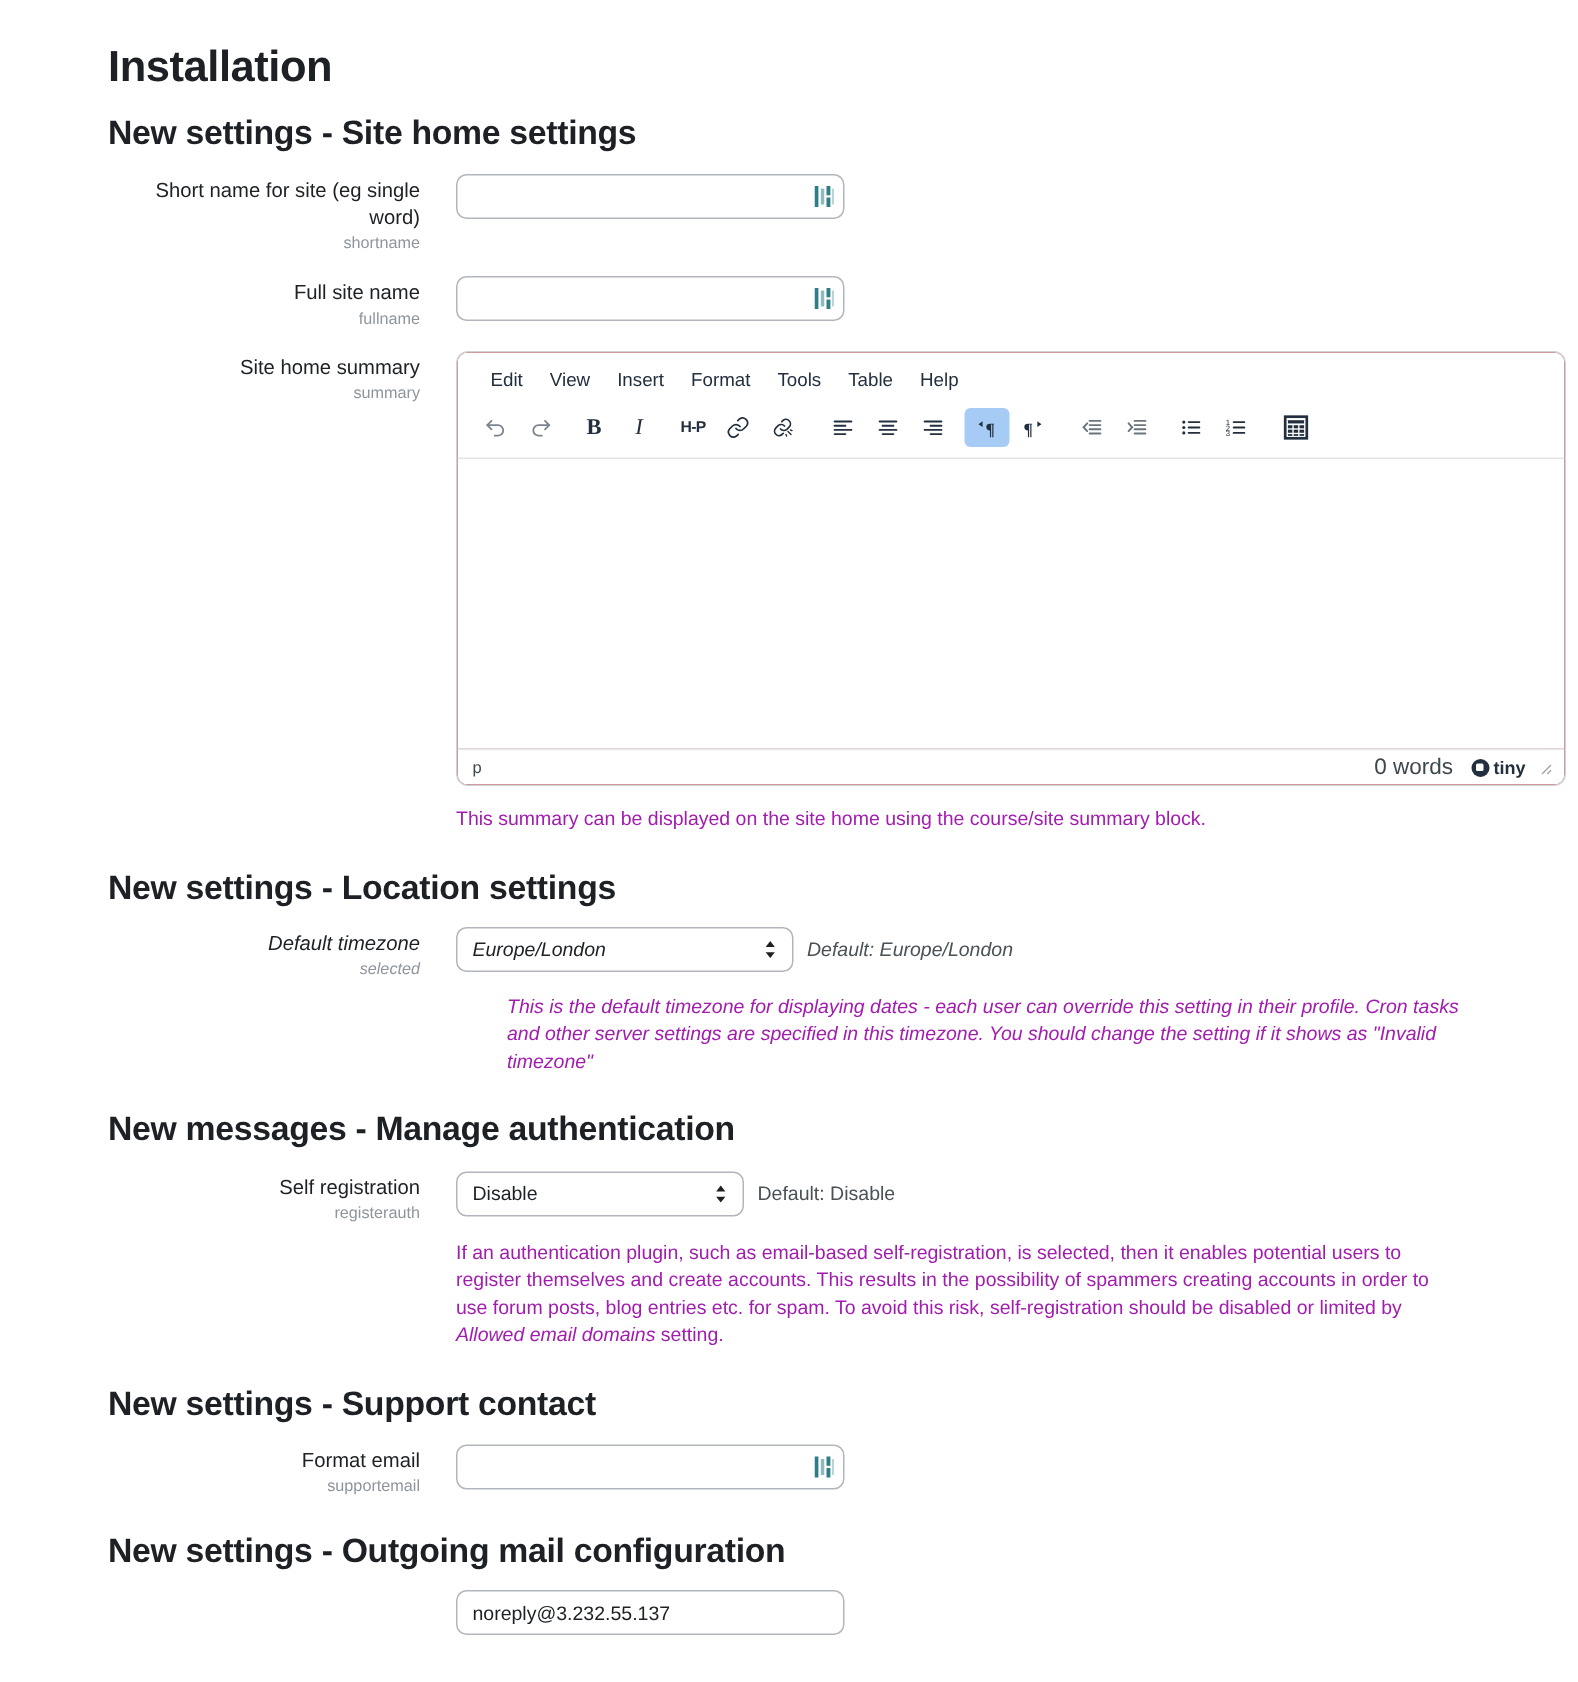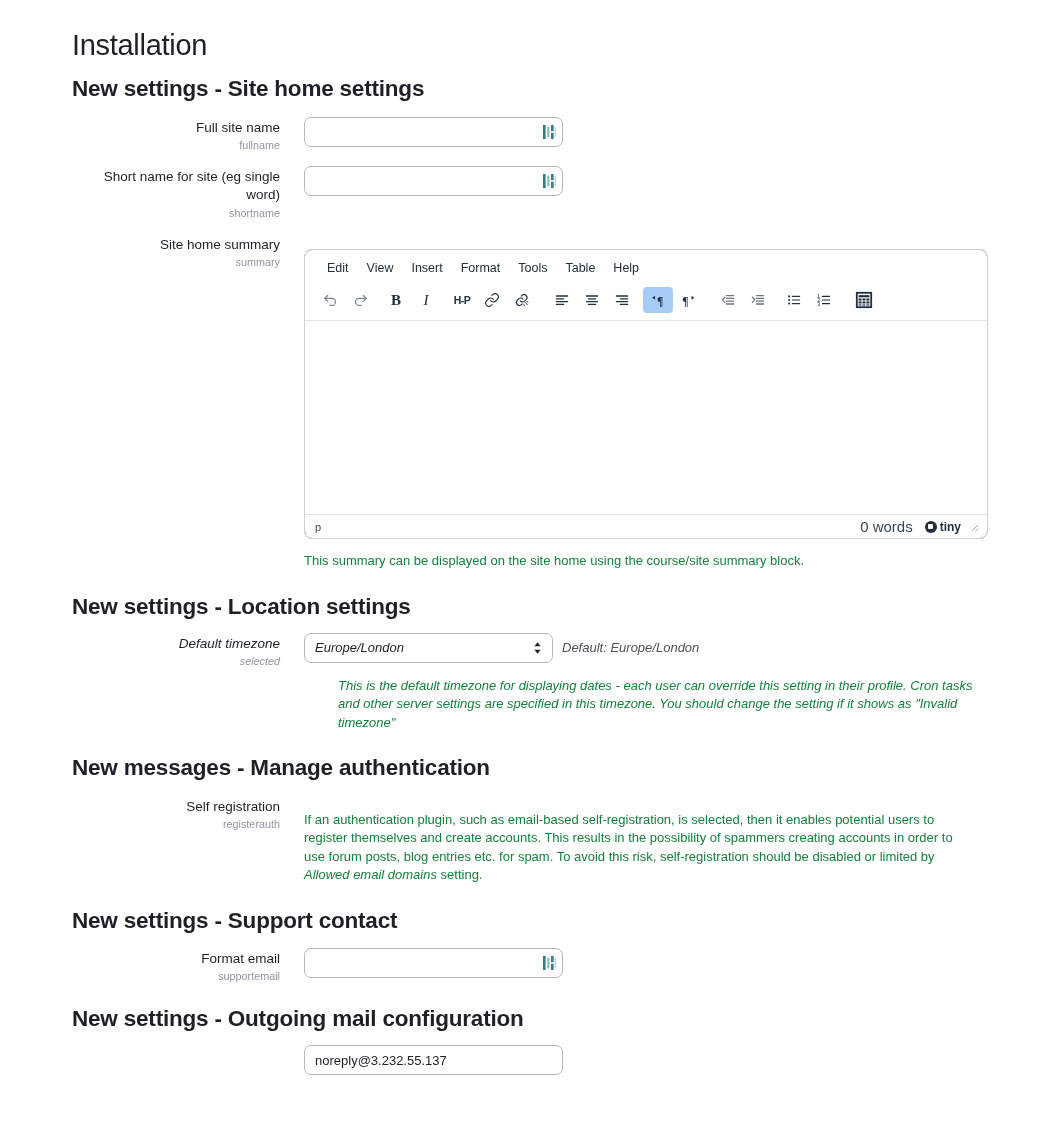--- a/index.html
+++ b/index.html
@@ -8,21 +8,21 @@
     background: #ffffff;
     font-family: "Liberation Sans", sans-serif;
     color: #1d2125;
   }
   body { width: 1052px; height: 1121px; overflow: hidden; }
 
   .page { padding: 14px 72px 0 72px; }
 
   .page-title {
     font-size: 29px;
-    font-weight: normal;
+    font-weight: bold;
     letter-spacing: -0.3px;
     color: #1d2125;
     margin: 14px 0 0 0;
     line-height: 1.2;
   }
 
   .section-heading {
     font-size: 22.5px;
     font-weight: bold;
     letter-spacing: -0.2px;
@@ -94,57 +94,56 @@
 
   .default-note {
     font-size: 13px;
     color: #4a5157;
     white-space: nowrap;
   }
 
   .helptext {
     font-size: 13px;
     line-height: 18.5px;
-    color: #15803d;
+    color: #a21caf;
     max-width: 657px;
   }
   .helptext i { font-style: italic; }
 
   
   .select-wrap { position: relative; display: inline-block; }
   .select-box {
     height: 30px;
     border: 1px solid #b1b6be;
     border-radius: 7px;
     background: #fff;
     font-size: 13px;
     color: #1d2125;
     padding: 0 30px 0 10px;
     display: flex;
     align-items: center;
     font-family: "Liberation Sans", sans-serif;
   }
-  .sel-tz { width: 249px; }
+  .sel-tz { width: 225px; }
   .sel-reg { width: 192px; }
   .select-arrow {
     position: absolute;
     right: 11px; top: 50%;
     transform: translateY(-50%);
     width: 9px; height: 14px;
     pointer-events: none;
   }
 
   
   .editor {
-    width: 684px;
+    width: 740px;
     border: 1px solid #cdd3d9;
     border-radius: 8px;
     background: #b91c1c;
     overflow: hidden;
-    margin-top: 15px;
   }
   .editor-menubar {
     display: flex;
     align-items: center;
     gap: 2px;
     padding: 7px 14px 3px 14px;
     background: #fff;
   }
   .menu-item {
     font-size: 12.5px;
@@ -208,45 +207,45 @@
 </style>
 </head>
 <body>
 
 <div class="page">
 
   <h1 class="page-title">Installation</h1>
 
   <h2 class="section-heading" style="margin-top:12px;">New settings - Site home settings</h2>
 
-  <div class="form-row" style="margin-top:14px;">
-    <div class="label-col">
-      <span class="label-main">Full site name</span>
-      <span class="label-sub">fullname</span>
+  <div class="form-row" style="margin-top:13px;">
+    <div class="label-col">
+      <span class="label-main">Short name for site (eg single word)</span>
+      <span class="label-sub">shortname</span>
     </div>
     <div class="field-col">
       <div class="field-line">
         <span class="input-wrap">
           <input class="text-input w-wide" type="text" value="" style="">
           <svg class="autofill-icon" viewBox="0 0 13 15">
             <rect x="0" y="0.5" width="2.6" height="14" fill="#2f7d85"></rect>
             <rect x="4.2" y="2.2" width="2.3" height="10.6" fill="#8fb9bd"></rect>
             <rect x="8.0" y="0.5" width="2.6" height="6.2" fill="#2f7d85"></rect>
             <rect x="8.0" y="8.2" width="2.6" height="6.3" fill="#2f7d85"></rect>
             <rect x="11.6" y="2.2" width="1.4" height="10.6" fill="#b9d3d6"></rect>
           </svg>
         </span>
       </div>
     </div>
   </div>
 
-  <div class="form-row" style="margin-top:13px;">
-    <div class="label-col">
-      <span class="label-main">Short name for site (eg single word)</span>
-      <span class="label-sub">shortname</span>
+  <div class="form-row" style="margin-top:14px;">
+    <div class="label-col">
+      <span class="label-main">Full site name</span>
+      <span class="label-sub">fullname</span>
     </div>
     <div class="field-col">
       <div class="field-line">
         <span class="input-wrap">
           <input class="text-input w-wide" type="text" value="" style="">
           <svg class="autofill-icon" viewBox="0 0 13 15">
             <rect x="0" y="0.5" width="2.6" height="14" fill="#2f7d85"></rect>
             <rect x="4.2" y="2.2" width="2.3" height="10.6" fill="#8fb9bd"></rect>
             <rect x="8.0" y="0.5" width="2.6" height="6.2" fill="#2f7d85"></rect>
             <rect x="8.0" y="8.2" width="2.6" height="6.3" fill="#2f7d85"></rect>
@@ -479,20 +478,30 @@
   </div>
 
   <h2 class="section-heading" style="margin-top:22px;">New messages - Manage authentication</h2>
 
   <div class="form-row" style="margin-top:13px;">
     <div class="label-col">
       <span class="label-main">Self registration</span>
       <span class="label-sub">registerauth</span>
     </div>
     <div class="field-col">
+      <div class="field-line">
+        <span class="select-wrap">
+          <div class="select-box sel-reg">Disable</div>
+          <svg class="select-arrow" viewBox="0 0 10 16">
+            <path d="M5 1.5 L8.5 6 L1.5 6 Z" fill="#1d2125"></path>
+            <path d="M5 14.5 L8.5 10 L1.5 10 Z" fill="#1d2125"></path>
+          </svg>
+        </span>
+        <span class="default-note">Default: Disable</span>
+      </div>
       <div class="helptext" style="margin-top:15px;"><span>If an authentication plugin, such as email-based self-registration, is selected, then it enables potential users to register themselves and create accounts. This results in the possibility of spammers creating accounts in order to use forum posts, blog entries etc. for spam. To avoid this risk, self-registration should be disabled or limited by </span><i>Allowed email domains</i><span> setting.</span></div>
     </div>
   </div>
 
   <h2 class="section-heading" style="margin-top:22px;">New settings - Support contact</h2>
 
   <div class="form-row" style="margin-top:13px;">
     <div class="label-col">
       <span class="label-main">Format email</span>
       <span class="label-sub">supportemail</span>

